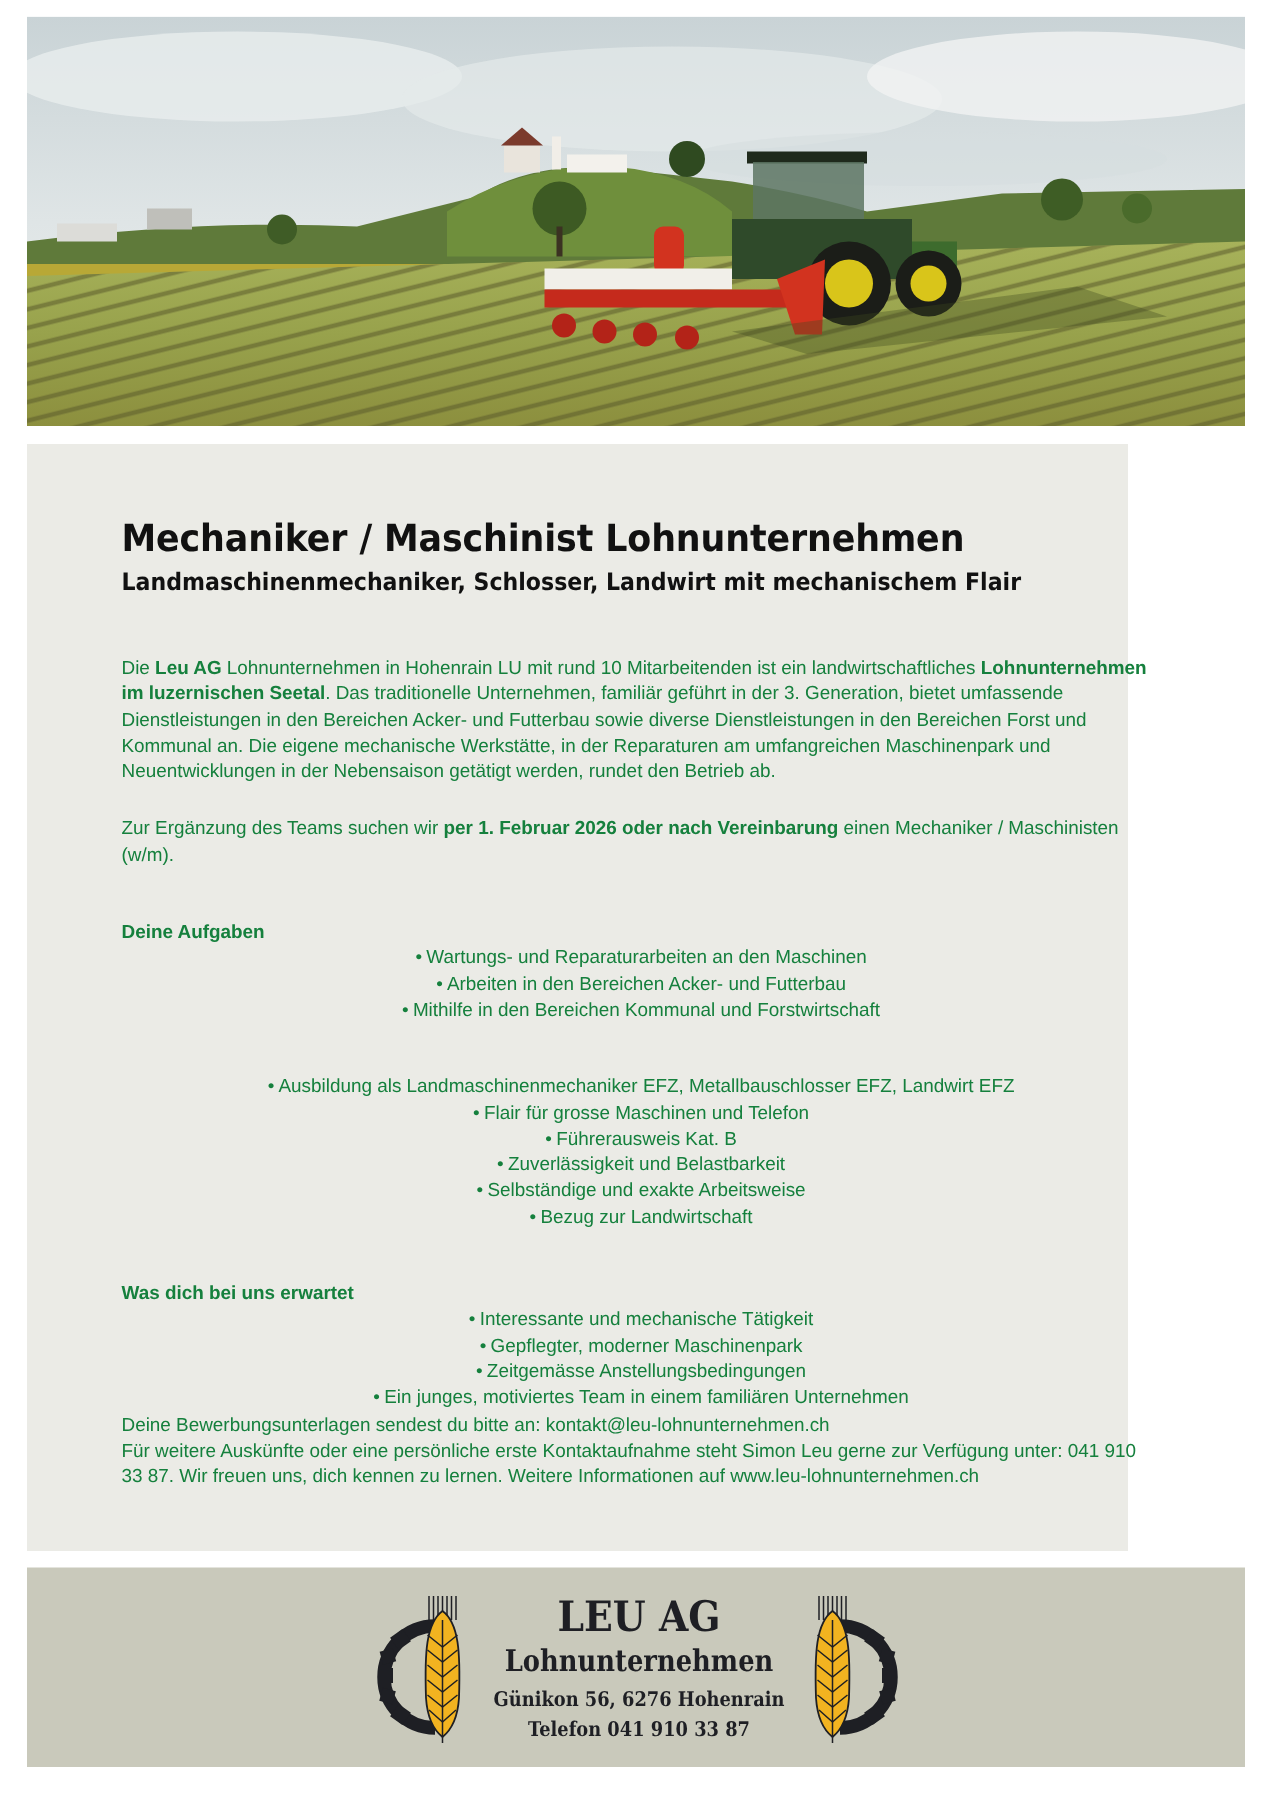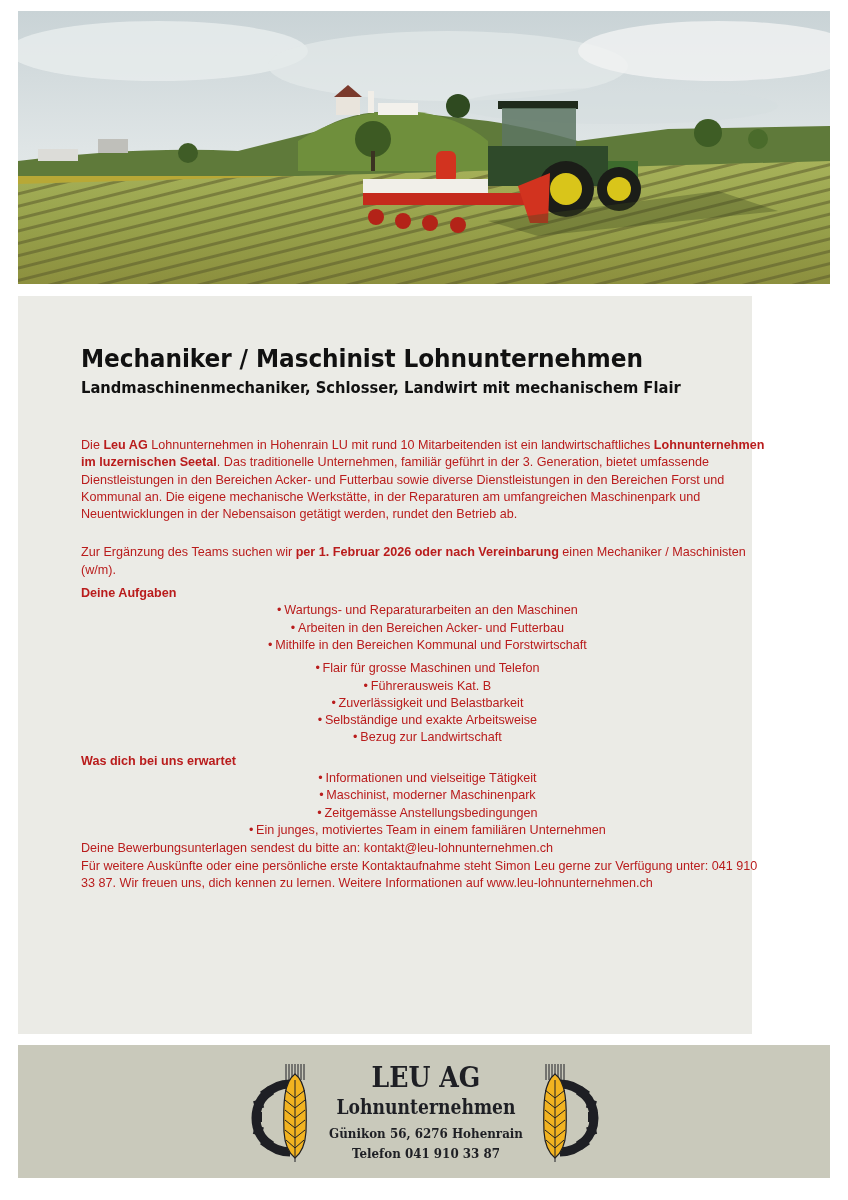--- a/index.html
+++ b/index.html
@@ -23,26 +23,26 @@
       font-size: 25px; font-weight: bold; margin: 0; line-height: 32px; letter-spacing: -0.1px;
       font-family: "DejaVu Sans", "Liberation Sans", sans-serif; transform: scaleX(0.93); transform-origin: left;
       white-space: nowrap;
     }
     .subtitle {
       font-size: 16px; font-weight: bold; margin: 2px 0 0 0; line-height: 22px;
       font-family: "DejaVu Sans", "Liberation Sans", sans-serif; transform: scaleX(0.92); transform-origin: left;
       white-space: nowrap;
     }
     .body-text {
-      font-size: 12.6px; line-height: 17.3px; color: #b91c1c;
+      font-size: 12.6px; line-height: 17.3px; color: #15803d;
     }
     .para { margin: 0; }
     .p1 { margin-top: 38px; }
     .p2 { margin-top: 21px; }
-    .section { margin-top: 6px; }
+    .section { margin-top: 34px; }
     .section-heading { font-weight: bold; margin: 0; }
     .list { list-style: none; margin: 0; padding: 0; }
     .list li { margin: 0; padding: 0; text-align: center; }
     .bullet { display: inline-block; width: 10px; }
     .contact { margin-top: 1px; }
     b { font-weight: bold; }
 
     .footer-panel {
       position: absolute; left: 18px; top: 1045px; width: 812px; height: 133px;
       background: #c9c9bb;
@@ -153,33 +153,34 @@
         <p class="section-heading">Deine Aufgaben</p>
         <ul class="list">
           <li><span class="bullet">•</span><span>Wartungs- und Reparaturarbeiten an den Maschinen</span></li>
           <li><span class="bullet">•</span><span>Arbeiten in den Bereichen Acker- und Futterbau</span></li>
           <li><span class="bullet">•</span><span>Mithilfe in den Bereichen Kommunal und Forstwirtschaft</span></li>
         </ul>
       </div>
 
       <div class="section">
         <ul class="list">
+          <li><span class="bullet">•</span><span>Ausbildung als Landmaschinenmechaniker EFZ, Metallbauschlosser EFZ, Landwirt EFZ</span></li>
           <li><span class="bullet">•</span><span>Flair für grosse Maschinen und Telefon</span></li>
           <li><span class="bullet">•</span><span>Führerausweis Kat. B</span></li>
           <li><span class="bullet">•</span><span>Zuverlässigkeit und Belastbarkeit</span></li>
           <li><span class="bullet">•</span><span>Selbständige und exakte Arbeitsweise</span></li>
           <li><span class="bullet">•</span><span>Bezug zur Landwirtschaft</span></li>
         </ul>
       </div>
 
       <div class="section">
         <p class="section-heading">Was dich bei uns erwartet</p>
         <ul class="list">
-          <li><span class="bullet">•</span><span>Informationen und vielseitige Tätigkeit</span></li>
-          <li><span class="bullet">•</span><span>Maschinist, moderner Maschinenpark</span></li>
+          <li><span class="bullet">•</span><span>Interessante und mechanische Tätigkeit</span></li>
+          <li><span class="bullet">•</span><span>Gepflegter, moderner Maschinenpark</span></li>
           <li><span class="bullet">•</span><span>Zeitgemässe Anstellungsbedingungen</span></li>
           <li><span class="bullet">•</span><span>Ein junges, motiviertes Team in einem familiären Unternehmen</span></li>
         </ul>
       </div>
 
       <div class="contact">
         <p class="para"><span>Deine Bewerbungsunterlagen sendest du bitte an: </span><span>kontakt@leu-lohnunternehmen.ch</span></p>
         <p class="para"><span>Für weitere Auskünfte oder eine persönliche erste Kontaktaufnahme steht Simon Leu gerne zur Verfügung unter: 041 910 33 87. Wir freuen uns, dich kennen zu lernen. Weitere Informationen auf </span><span>www.leu-lohnunternehmen.ch</span></p>
       </div>
     </div>

